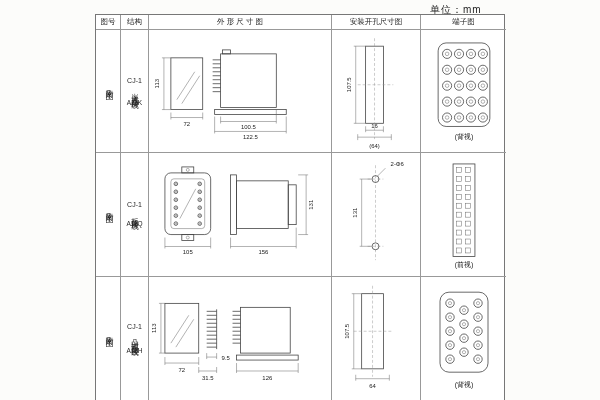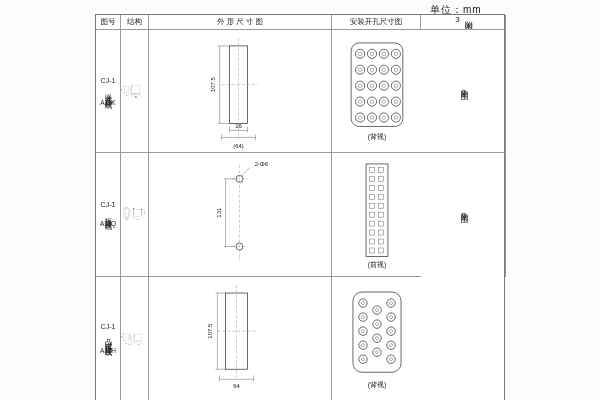--- a/index.html
+++ b/index.html
@@ -29,20 +29,21 @@
 <body>
 
 <div class="unit">单位：mm</div>
 
 <div class="sheet">
 
   <div class="cell hdr">图号</div>
   <div class="cell hdr">结构</div>
   <div class="cell hdr">外 形 尺 寸 图</div>
   <div class="cell hdr">安装开孔尺寸图</div>
+  <div class="cell hdr c5">端子图</div>
 
   <div class="cell">
     <div class="vtext">附图3</div>
   </div>
   <div class="cell structcell">
     <span>CJ-1</span>
     <span class="vtext">嵌入式后接线</span>
     <span class="code">A11K</span>
   </div>
   <div class="cell">

